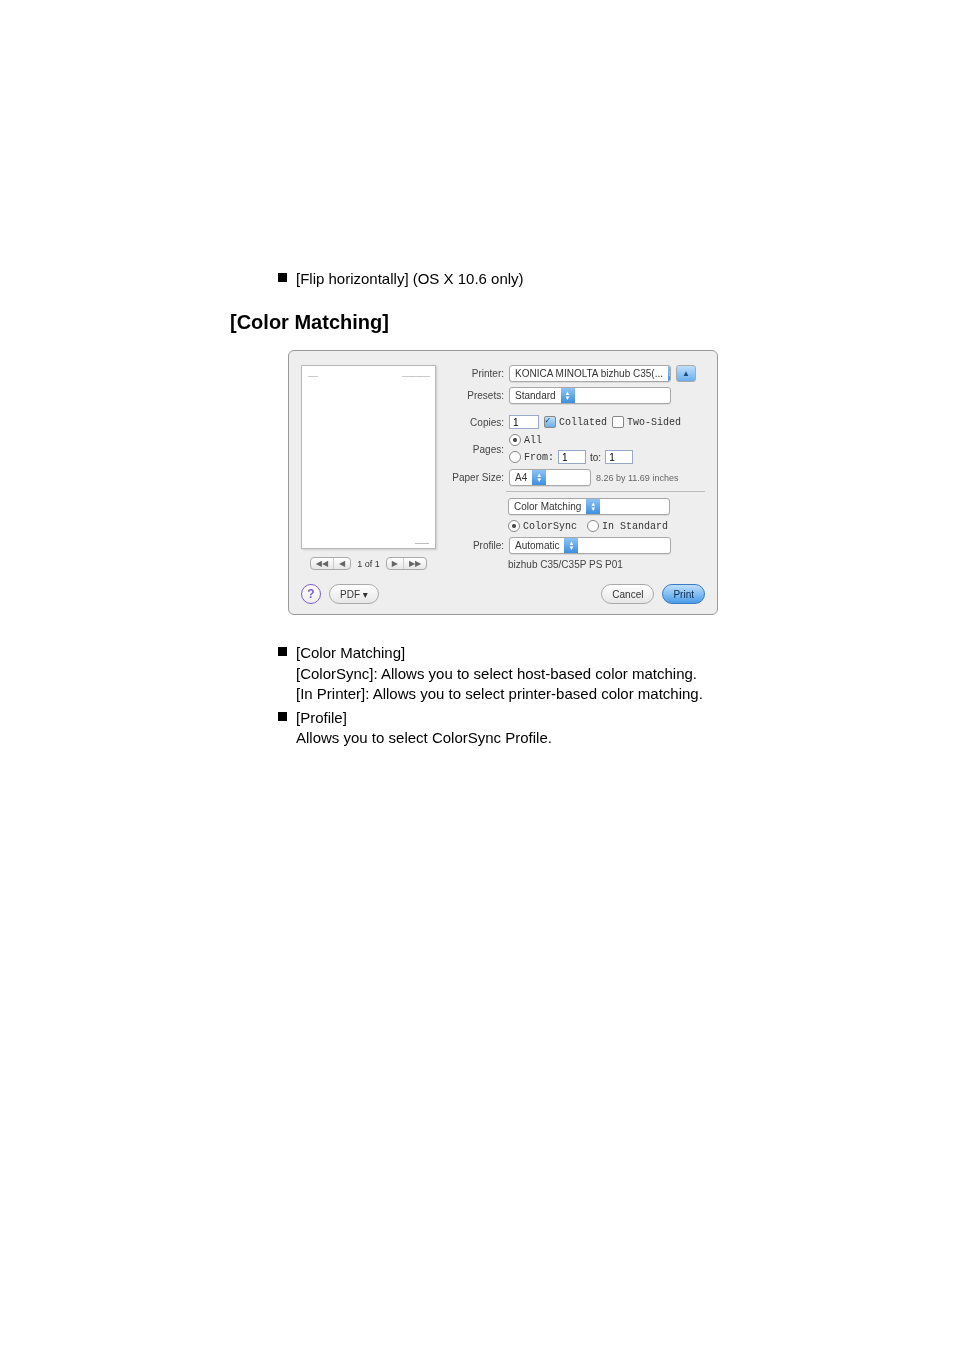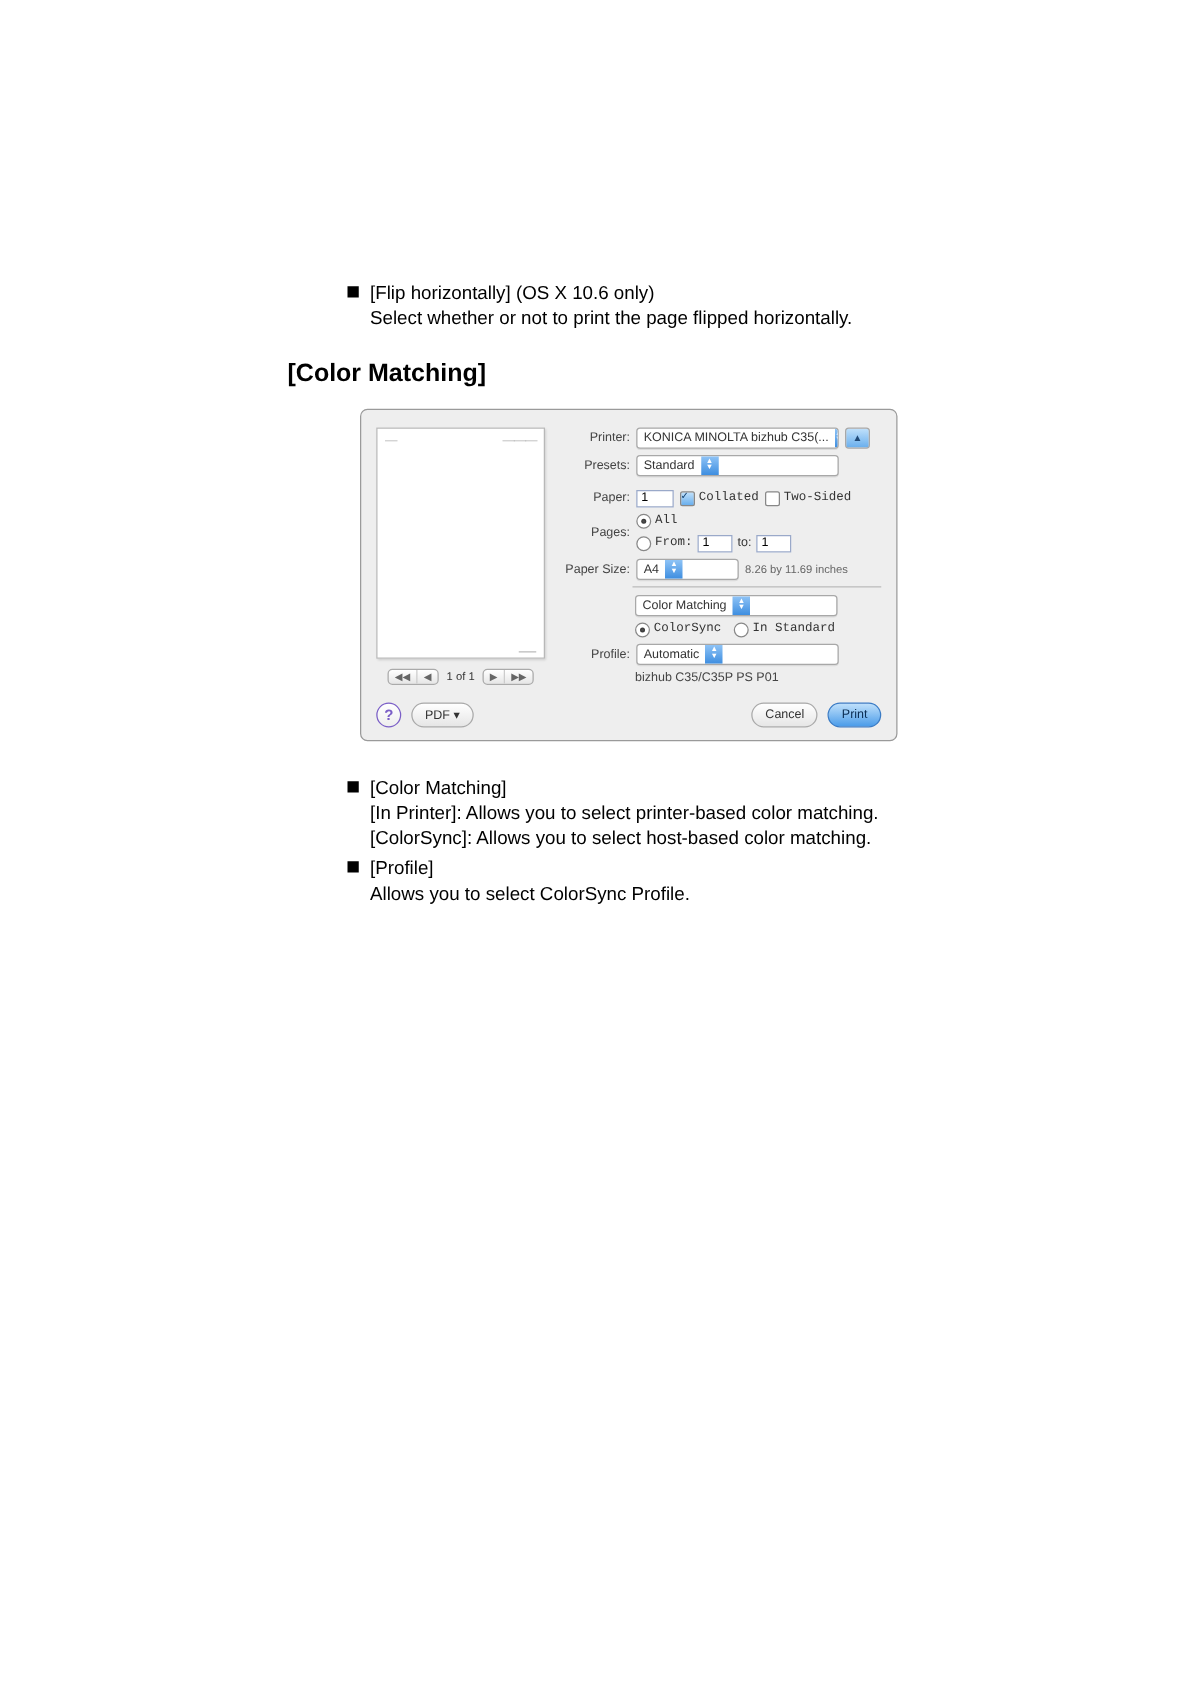--- a/index.html
+++ b/index.html
@@ -7,20 +7,21 @@
   padding: 0;
   background: #fff;
   font-family: Arial, Helvetica, sans-serif;
   color: #000;
 }
 .page {
   width: 954px;
   height: 1150px;
   position: relative;
   box-sizing: border-box;
+  margin-top: 44px;
 }
 .content {
   position: absolute;
   left: 230px;
   top: 225px;
   width: 500px;
 }
 .bullet-list {
   margin: 0 0 22px 0;
   padding: 0;
@@ -320,21 +321,20 @@
 </head>
 <body>
 
 <div class="page">
   <div class="content">
 
     <ul class="bullet-list">
       <li class="bullet-item">
         <span class="square"></span>
         <span class="head">[Flip horizontally] (OS X 10.6 only)</span>
-        <span class="desc">Select whether or not to print the page flipped horizontally.</span>
       </li>
     </ul>
 
     <div class="section-title">[Color Matching]</div>
 
     <div class="dialog-img">
       <div class="dlg-body">
 
         <div class="preview-pane">
           <div class="preview-page">
@@ -369,21 +369,21 @@
             <span class="lbl">Presets:</span>
             <span class="mac-select" style="width:160px">
               <span class="sel-text">Standard</span>
               <span class="sel-arrows">▲<br>▼</span>
             </span>
           </div>
 
           <div style="height:6px"></div>
 
           <div class="srow">
-            <span class="lbl">Paper:</span>
+            <span class="lbl">Copies:</span>
             <input class="mac-input" style="width: 30px;" value="1">
             <span class="chk checked">
               <span class="box"></span>
               <span>Collated</span>
             </span>
             <span class="chk">
               <span class="box"></span>
               <span>Two-Sided</span>
             </span>
           </div>
@@ -461,22 +461,22 @@
         <span class="pill-btn default">
           <span>Print</span>
         </span>
       </div>
     </div>
 
     <ul class="bullet-list">
       <li class="bullet-item">
         <span class="square"></span>
         <span class="head">[Color Matching]</span>
+        <span class="desc">[ColorSync]: Allows you to select host-based color matching.</span>
         <span class="desc">[In Printer]: Allows you to select printer-based color matching.</span>
-        <span class="desc">[ColorSync]: Allows you to select host-based color matching.</span>
       </li>
       <li class="bullet-item">
         <span class="square"></span>
         <span class="head">[Profile]</span>
         <span class="desc">Allows you to select ColorSync Profile.</span>
       </li>
     </ul>
 
   </div>
 

